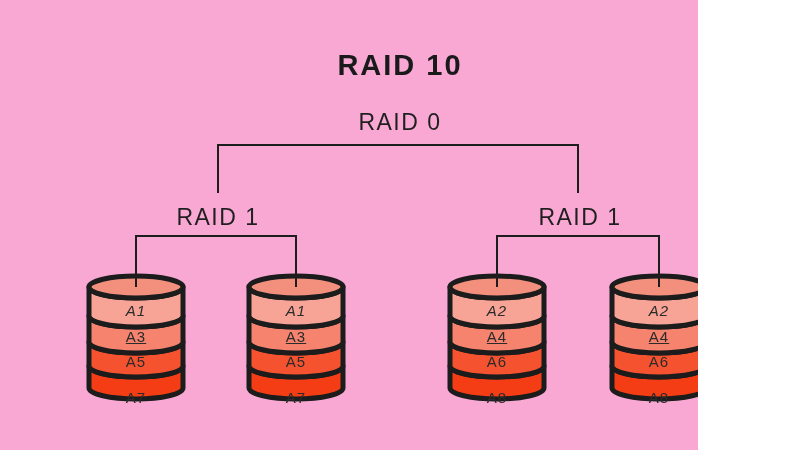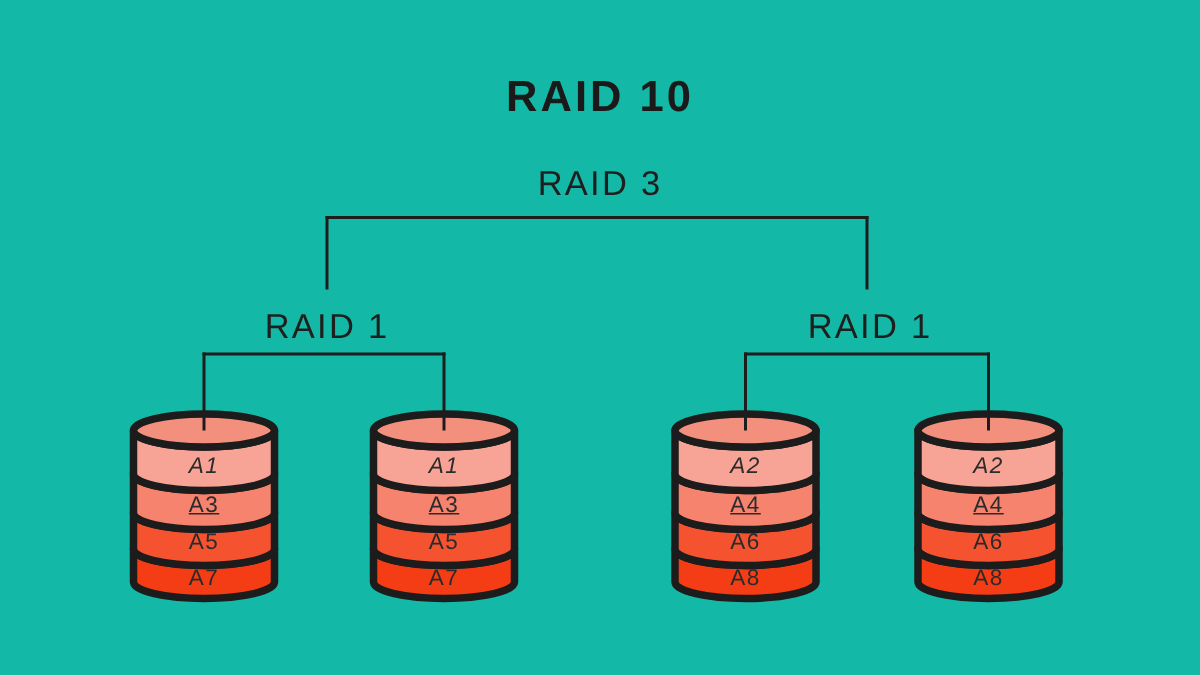--- a/index.html
+++ b/index.html
@@ -1,20 +1,20 @@
 <!DOCTYPE html>
 <html><head>
 <meta charset="utf-8">
 <style>
   html, body { margin: 0; padding: 0; background: #ffffff; }
   .canvas {
     position: relative;
-    width: 800px;
+    width: 698px;
     height: 450px;
-    background: #14b8a6;
+    background: #f9a8d4;
     overflow: hidden;
     font-family: "Liberation Sans", sans-serif;
     color: #1f1f1f;
   }
 
   .title {
     position: absolute;
     left: 0; top: 49px;
     width: 800px;
     margin: 0;
@@ -74,21 +74,21 @@
     text-align: center;
     font-size: 15px;
     line-height: 17px;
     letter-spacing: 1px;
     color: #2b2b2b;
     z-index: 2;
   }
   .k1 { top: 29px; font-style: italic; }
   .k2 { top: 55px; text-decoration: underline; }
   .k3 { top: 80px; }
-  .k4 { top: 104px; }
+  .k4 { top: 116px; }
 
   .defs-holder { position: absolute; width: 0; height: 0; overflow: hidden; }
 </style>
 </head>
 <body>
 
 <svg class="defs-holder" aria-hidden="true">
   <defs>
     <symbol id="disk-shape" viewBox="0 0 104 130">
       <g stroke="#1c1c1c" stroke-width="5" stroke-linejoin="round">
@@ -99,21 +99,21 @@
         <ellipse fill="#f2907d" cx="52" cy="14" rx="47" ry="11"></ellipse>
       </g>
     </symbol>
   </defs>
 </svg>
 
 <div class="canvas">
 
   <h1 class="title">RAID 10</h1>
 
-  <div class="node-label raid0">RAID 3</div>
+  <div class="node-label raid0">RAID 0</div>
   <div class="bracket b-root"></div>
 
   <div class="node-label raid1-left">RAID 1</div>
   <div class="node-label raid1-right">RAID 1</div>
   <div class="bracket b-left"></div>
   <div class="bracket b-right"></div>
 
   <div class="disk d1">
     <svg class="cyl" viewBox="0 0 104 130">
         <use href="#disk-shape"></use>

